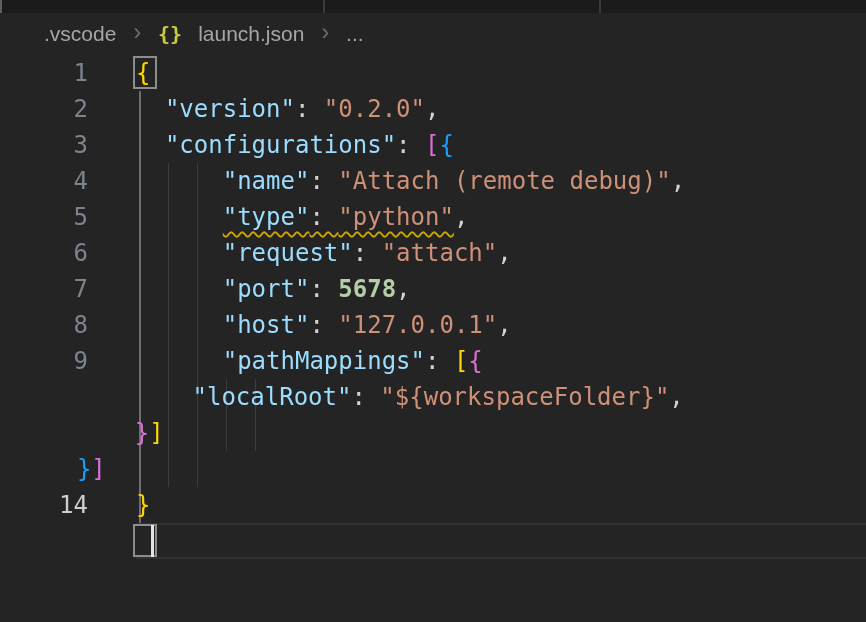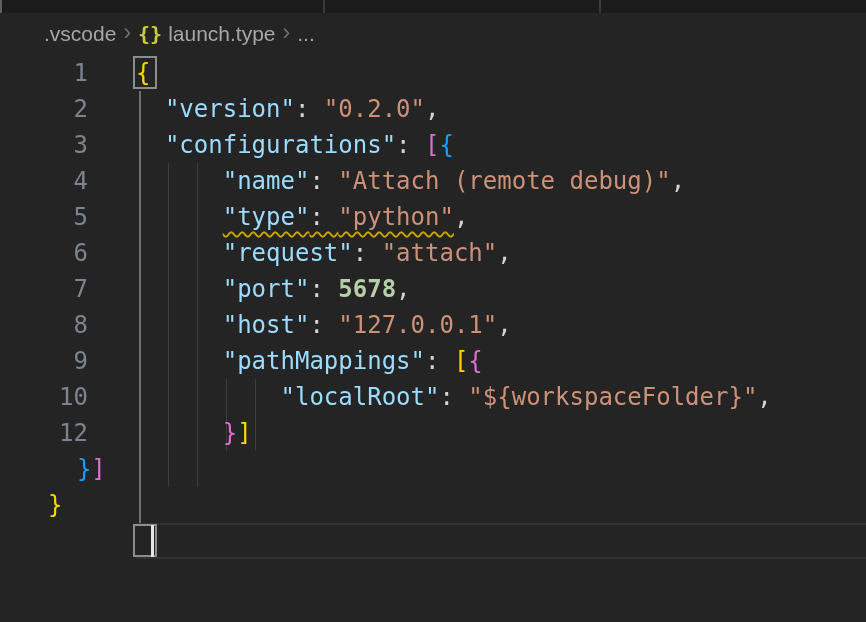--- a/index.html
+++ b/index.html
@@ -8,21 +8,21 @@
     background:var(--c-bg,#242424);
     font-family:"DejaVu Sans Mono",monospace;
   }
   
   .tabbar{position:absolute;left:0;top:0;width:866px;height:13px;background:#1b1b1b;}
   .tabdiv{position:absolute;top:0;width:2px;height:13px;background:#3a3a3a;}
   .winedge{position:absolute;left:0;top:0;width:2px;height:13px;background:#5f5f5f;}
   
   .breadcrumb{
     position:absolute;left:44px;top:13px;height:42px;
-    display:flex;align-items:center;gap:6px;
+    display:flex;align-items:center;gap:16px;
     font-family:"Liberation Sans",sans-serif;font-size:21px;color:#a6a6a6;
   }
   .breadcrumb .chev{color:#6f6f6f;font-size:23px;line-height:1;padding:0 1px 3px 1px;}
   .breadcrumb .ficon{font-family:"DejaVu Sans Mono",monospace;color:#cbcb41;font-size:20px;font-weight:bold;}
   .crumb{cursor:pointer;}
   
   .editor{position:absolute;left:0;top:55px;width:866px;bottom:0;}
   .row{display:flex;height:36px;position:relative;}
   .ln{
     width:88px;text-align:right;line-height:36px;font-size:24px;
@@ -66,21 +66,21 @@
   <div class="tabbar">
     <div class="winedge"></div>
     <div class="tabdiv" style="left:323px"></div>
     <div class="tabdiv" style="left:599px"></div>
   </div>
 
   <div class="breadcrumb">
     <span class="crumb">.vscode</span>
     <span class="chev">›</span>
     <span class="ficon">{}</span>
-    <span class="crumb">launch.type</span>
+    <span class="crumb">launch.json</span>
     <span class="chev">›</span>
     <span class="crumb">...</span>
   </div>
 
   <div class="editor">
     <div id="overlays">
         <div class="curline" style="top: 468px;"></div>
         <div class="guide active" style="left: 139px; top: 36px; height: 432px;"></div>
         <div class="guide" style="left: 167.92px; top: 108px; height: 324px;"></div>
         <div class="guide" style="left: 196.84px; top: 108px; height: 324px;"></div>
@@ -121,29 +121,28 @@
         </div>
         <div class="row">
           <div class="ln">8</div>
           <div class="code"><span class="tk-pun">      </span><span class="tk-key">"host"</span><span class="tk-pun">: </span><span class="tk-str">"127.0.0.1"</span><span class="tk-pun">,</span></div>
         </div>
         <div class="row">
           <div class="ln">9</div>
           <div class="code"><span class="tk-pun">      </span><span class="tk-key">"pathMappings"</span><span class="tk-pun">: </span><span class="tk-gold">[</span><span class="tk-pink">{</span></div>
         </div>
         <div class="row">
-          <div class="ln">10</div>
           <div class="code"><span class="tk-pun">          </span><span class="tk-key">"localRoot"</span><span class="tk-pun">: </span><span class="tk-str">"${workspaceFolder}"</span><span class="tk-pun">,</span></div>
         </div>
         <div class="row">
-          <div class="ln">12</div>
           <div class="code"><span class="tk-pun">      </span><span class="tk-pink">}</span><span class="tk-gold">]</span></div>
         </div>
         <div class="row">
           <div class="code"><span class="tk-pun">  </span><span class="tk-blue">}</span><span class="tk-pink">]</span></div>
         </div>
         <div class="row">
+          <div class="ln active">14</div>
           <div class="code"><span class="tk-gold">}</span></div>
         </div>
       </div>
   </div>
 
 </div>
 
 </body></html>

